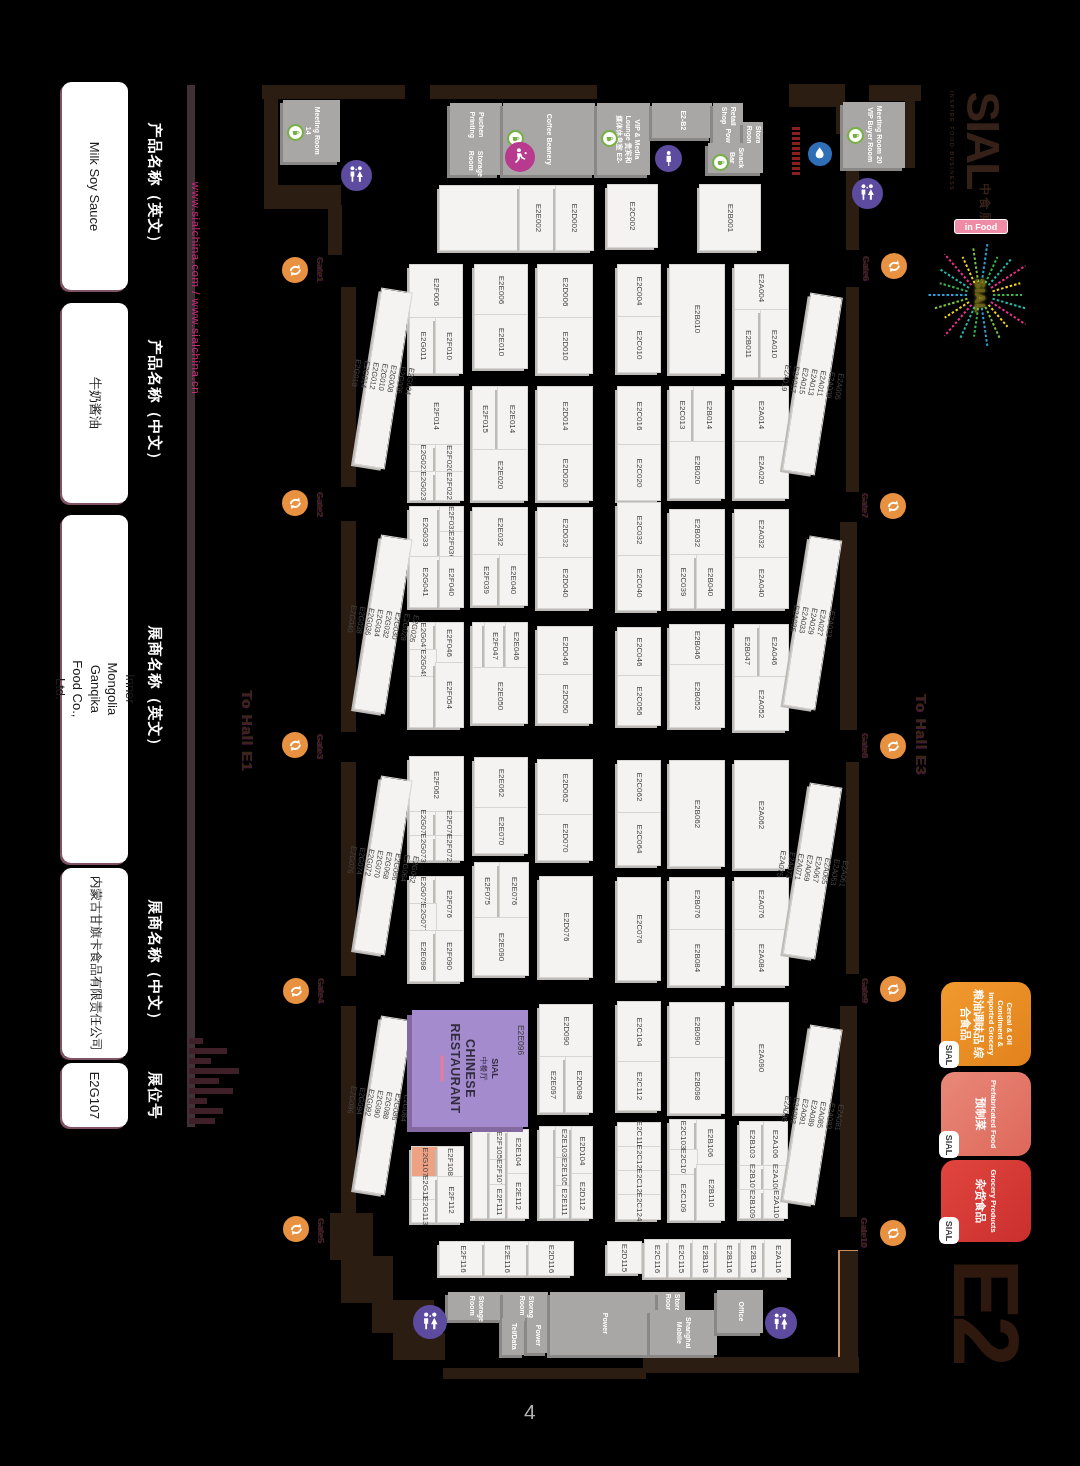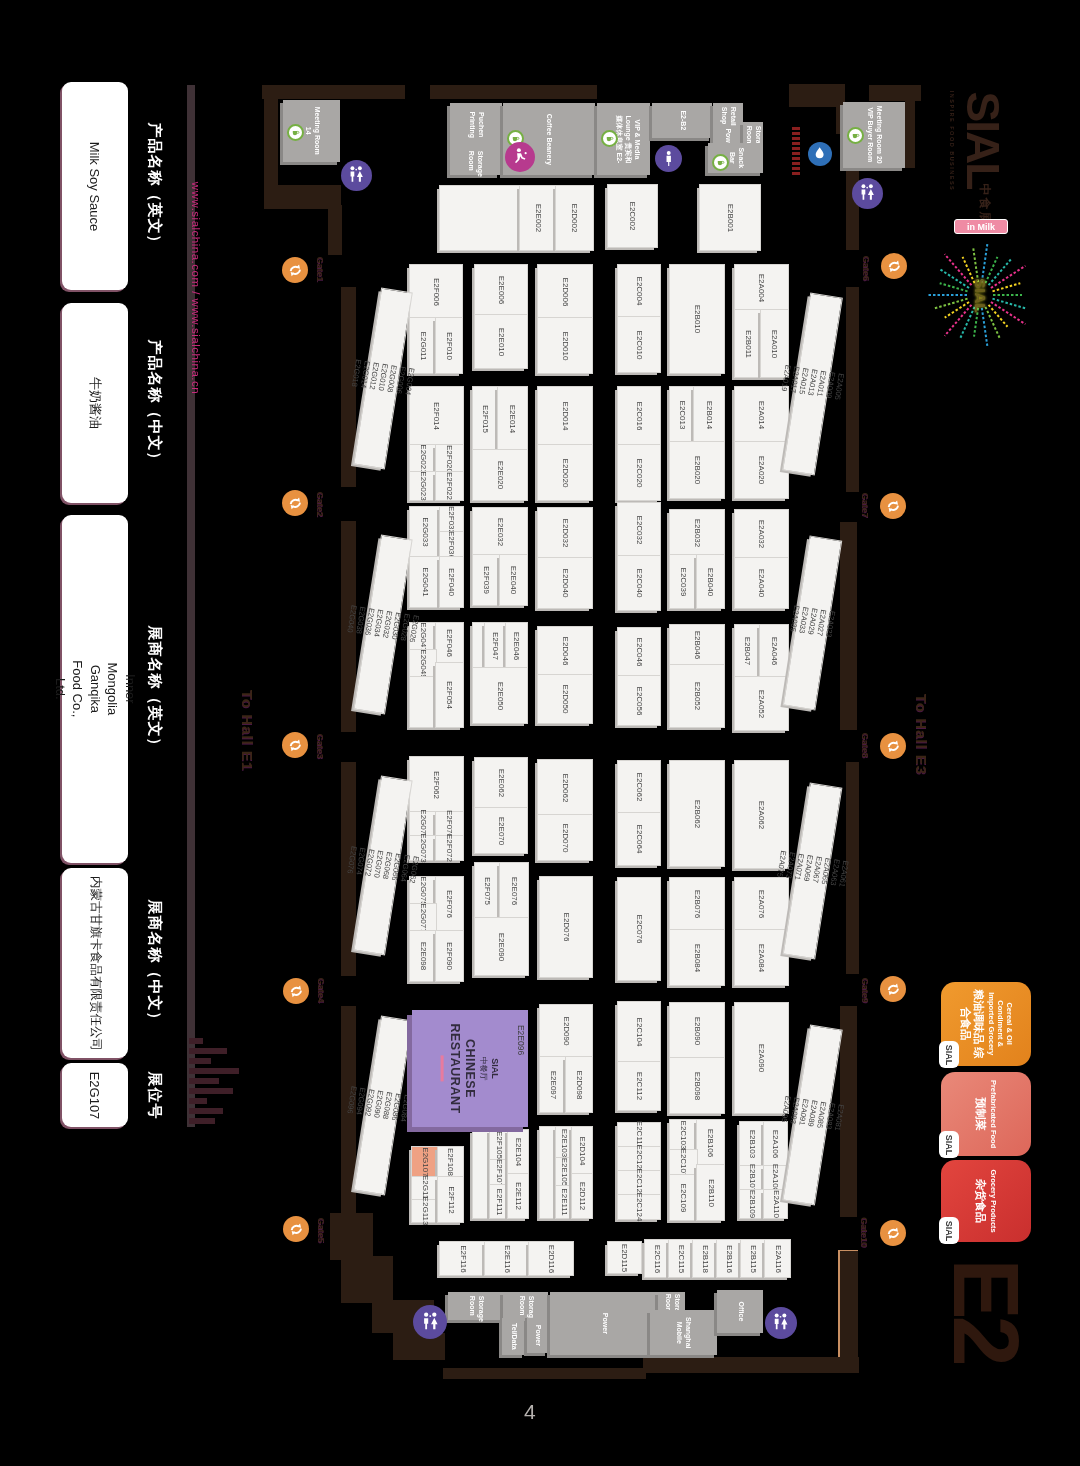--- a/index.html
+++ b/index.html
@@ -894,21 +894,21 @@
   <div class="abs rc sial-tag" style="left:946px;top:86px;width:12px;height:110px;">
       <span>INSPIRE FOOD BUSINESS</span>
     </div>
   <div class="abs rc sial-big" style="left:956px;top:84px;width:54px;height:112px;">
       <span>SIAL</span>
     </div>
   <div class="abs rc sial-cn" style="left:960px;top:188px;width:48px;height:32px;">
       <span>中食展</span>
     </div>
   <div class="inchina">
-      <span>in Milk</span>
+      <span>in Food</span>
     </div>
   <svg id="burst" viewBox="0 0 104 104">
       <line x1="65" y1="52" x2="94" y2="52" stroke="#3cb44b" stroke-width="2" stroke-dasharray="2.5 2"></line>
       <line x1="64.47340865698847" y1="55.66252323893858" x2="98.05566273349586" y2="65.52316272838863" stroke="#26b7a8" stroke-width="2" stroke-dasharray="2.5 2"></line>
       <line x1="62.93629592680536" y1="59.02833062692277" x2="97.42769077288378" y2="81.19460414260227" stroke="#e9328c" stroke-width="2" stroke-dasharray="2.5 2"></line>
       <line x1="60.51318954128871" y1="61.82474446660536" x2="79.50415082570197" y2="83.74148212287885" stroke="#f3d321" stroke-width="2" stroke-dasharray="2.5 2"></line>
       <line x1="57.40039516902452" y1="63.82521593960874" x2="71.93992062409055" y2="95.66233577701688" stroke="#7dc242" stroke-width="2" stroke-dasharray="2.5 2"></line>
       <line x1="53.850092897552706" y1="64.86767874445212" x2="59.685001266757396" y2="105.45035786157037" stroke="#2a9fd8" stroke-width="2" stroke-dasharray="2.5 2"></line>
       <line x1="50.149907102447294" y1="64.86767874445212" x2="46.02277679252203" y2="93.57250055899918" stroke="#3cb44b" stroke-width="2" stroke-dasharray="2.5 2"></line>
       <line x1="46.59960483097548" y1="63.82521593960874" x2="32.06007937590945" y2="95.66233577701689" stroke="#26b7a8" stroke-width="2" stroke-dasharray="2.5 2"></line>

